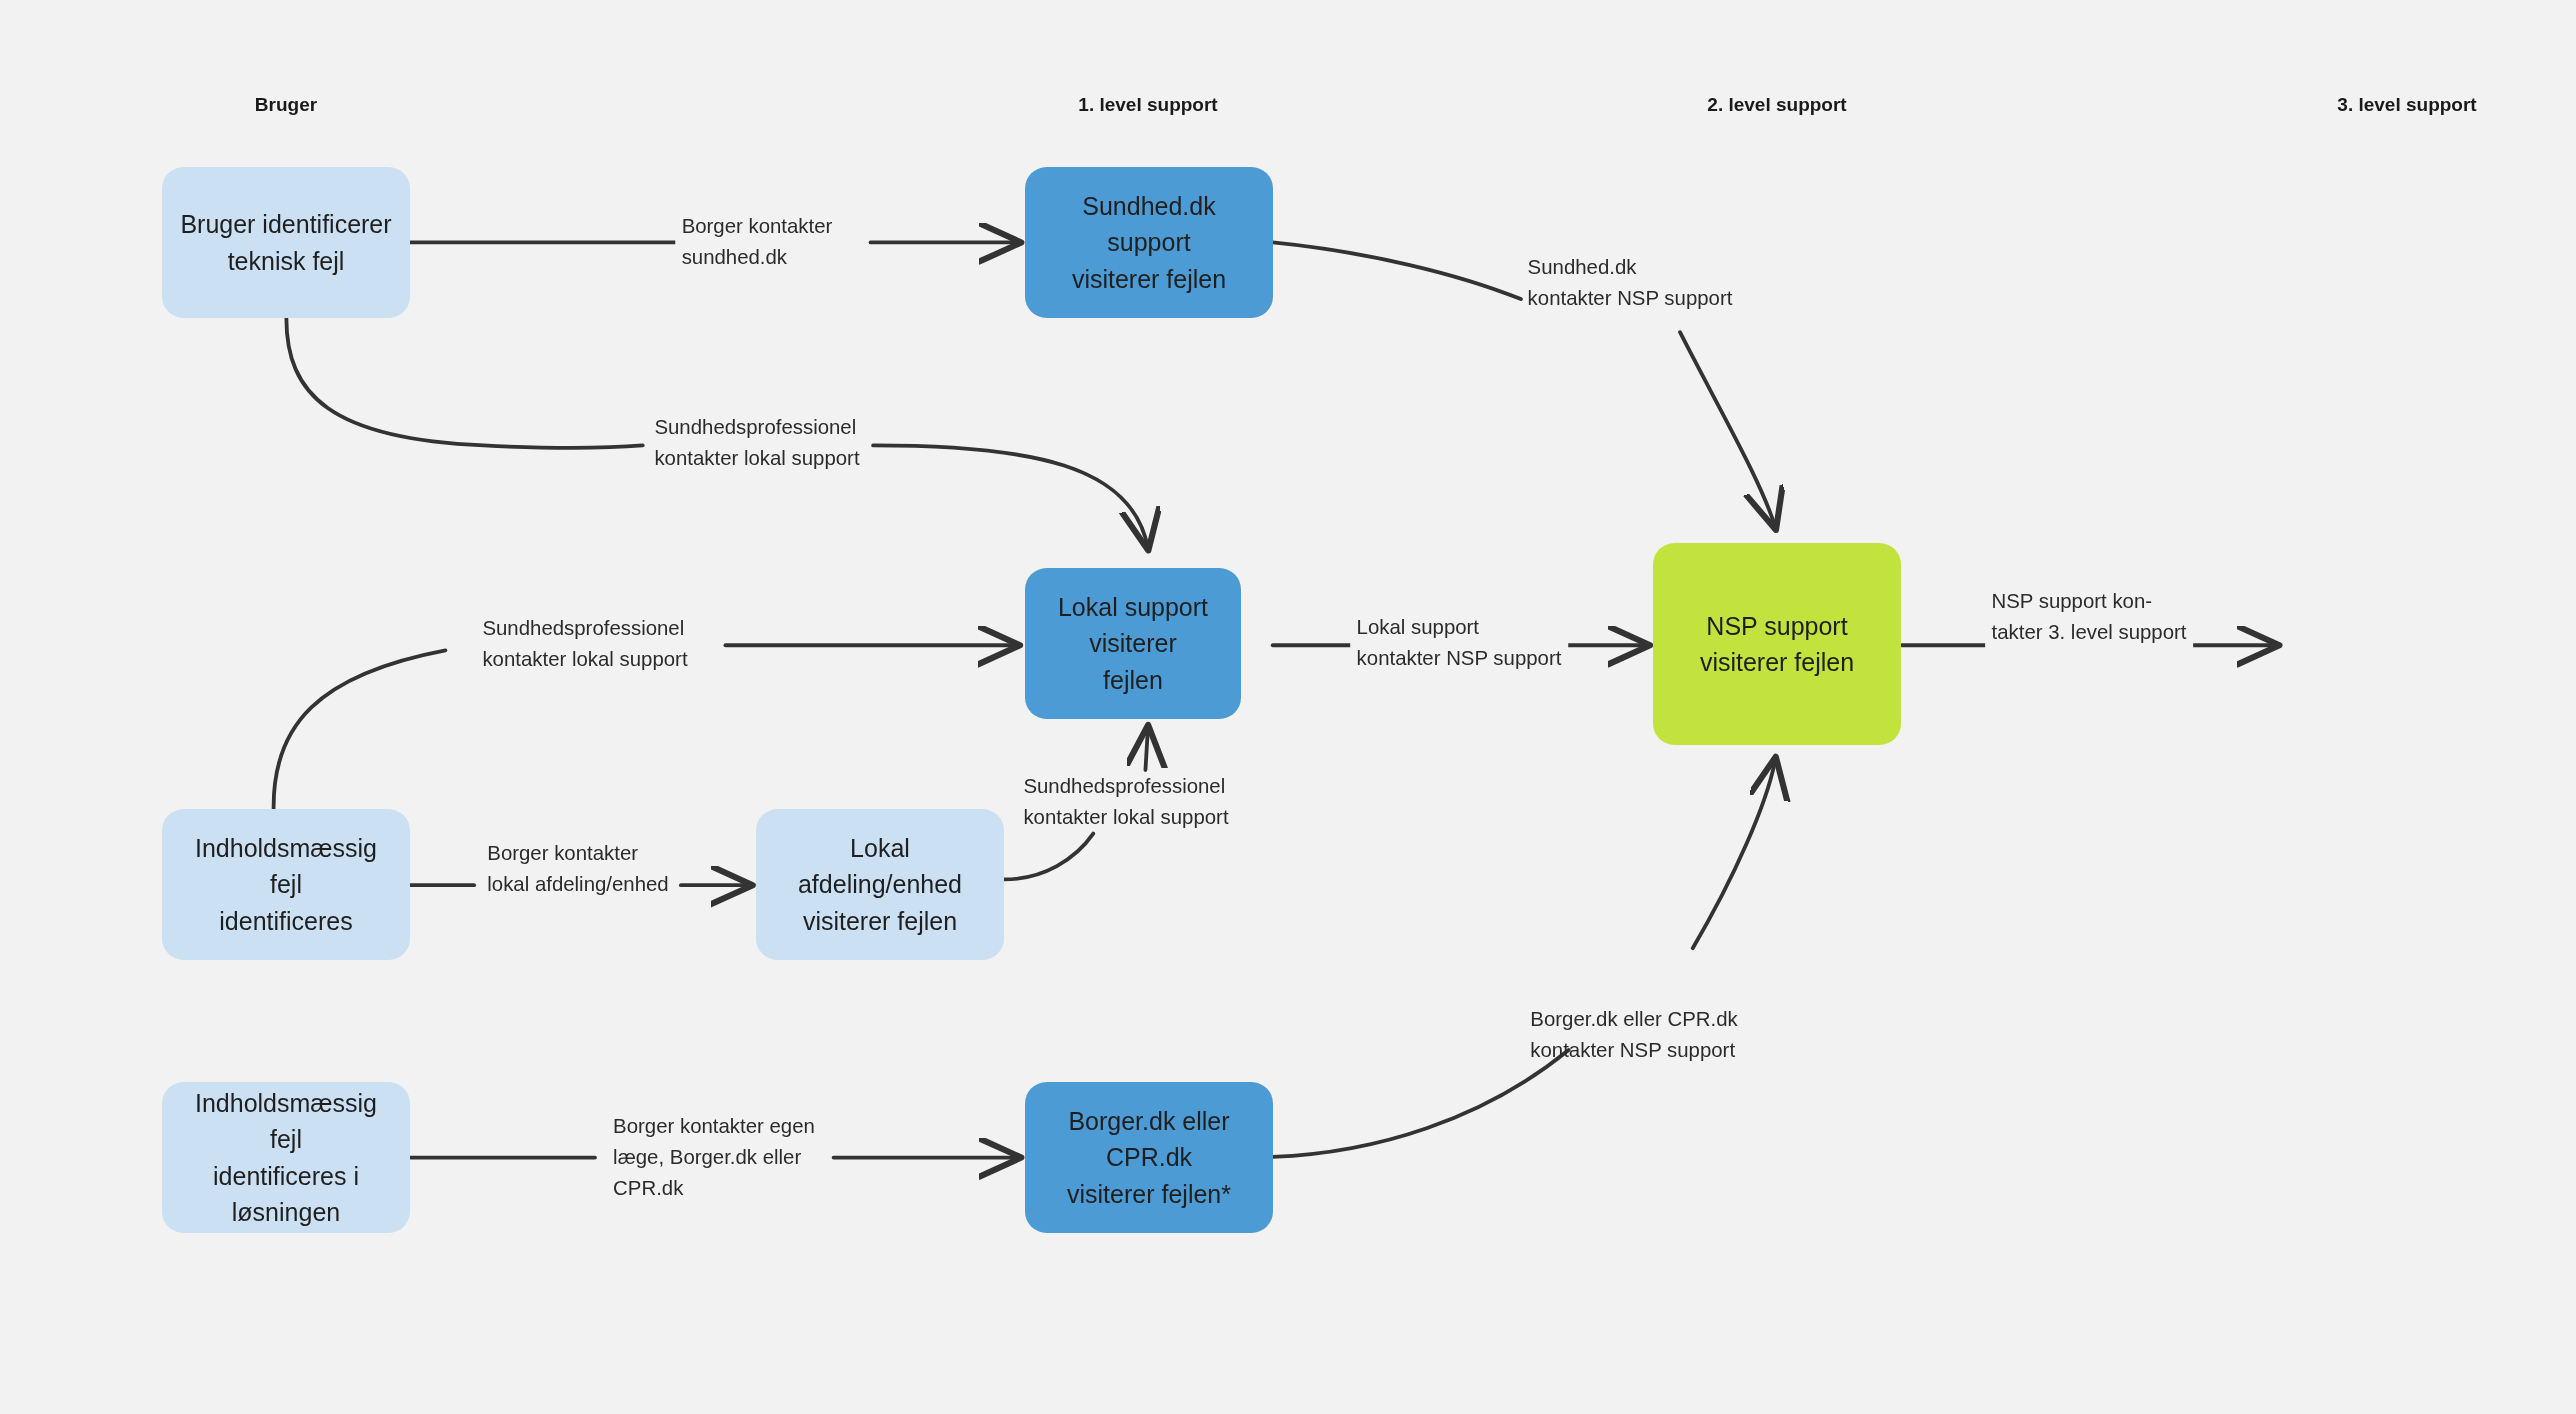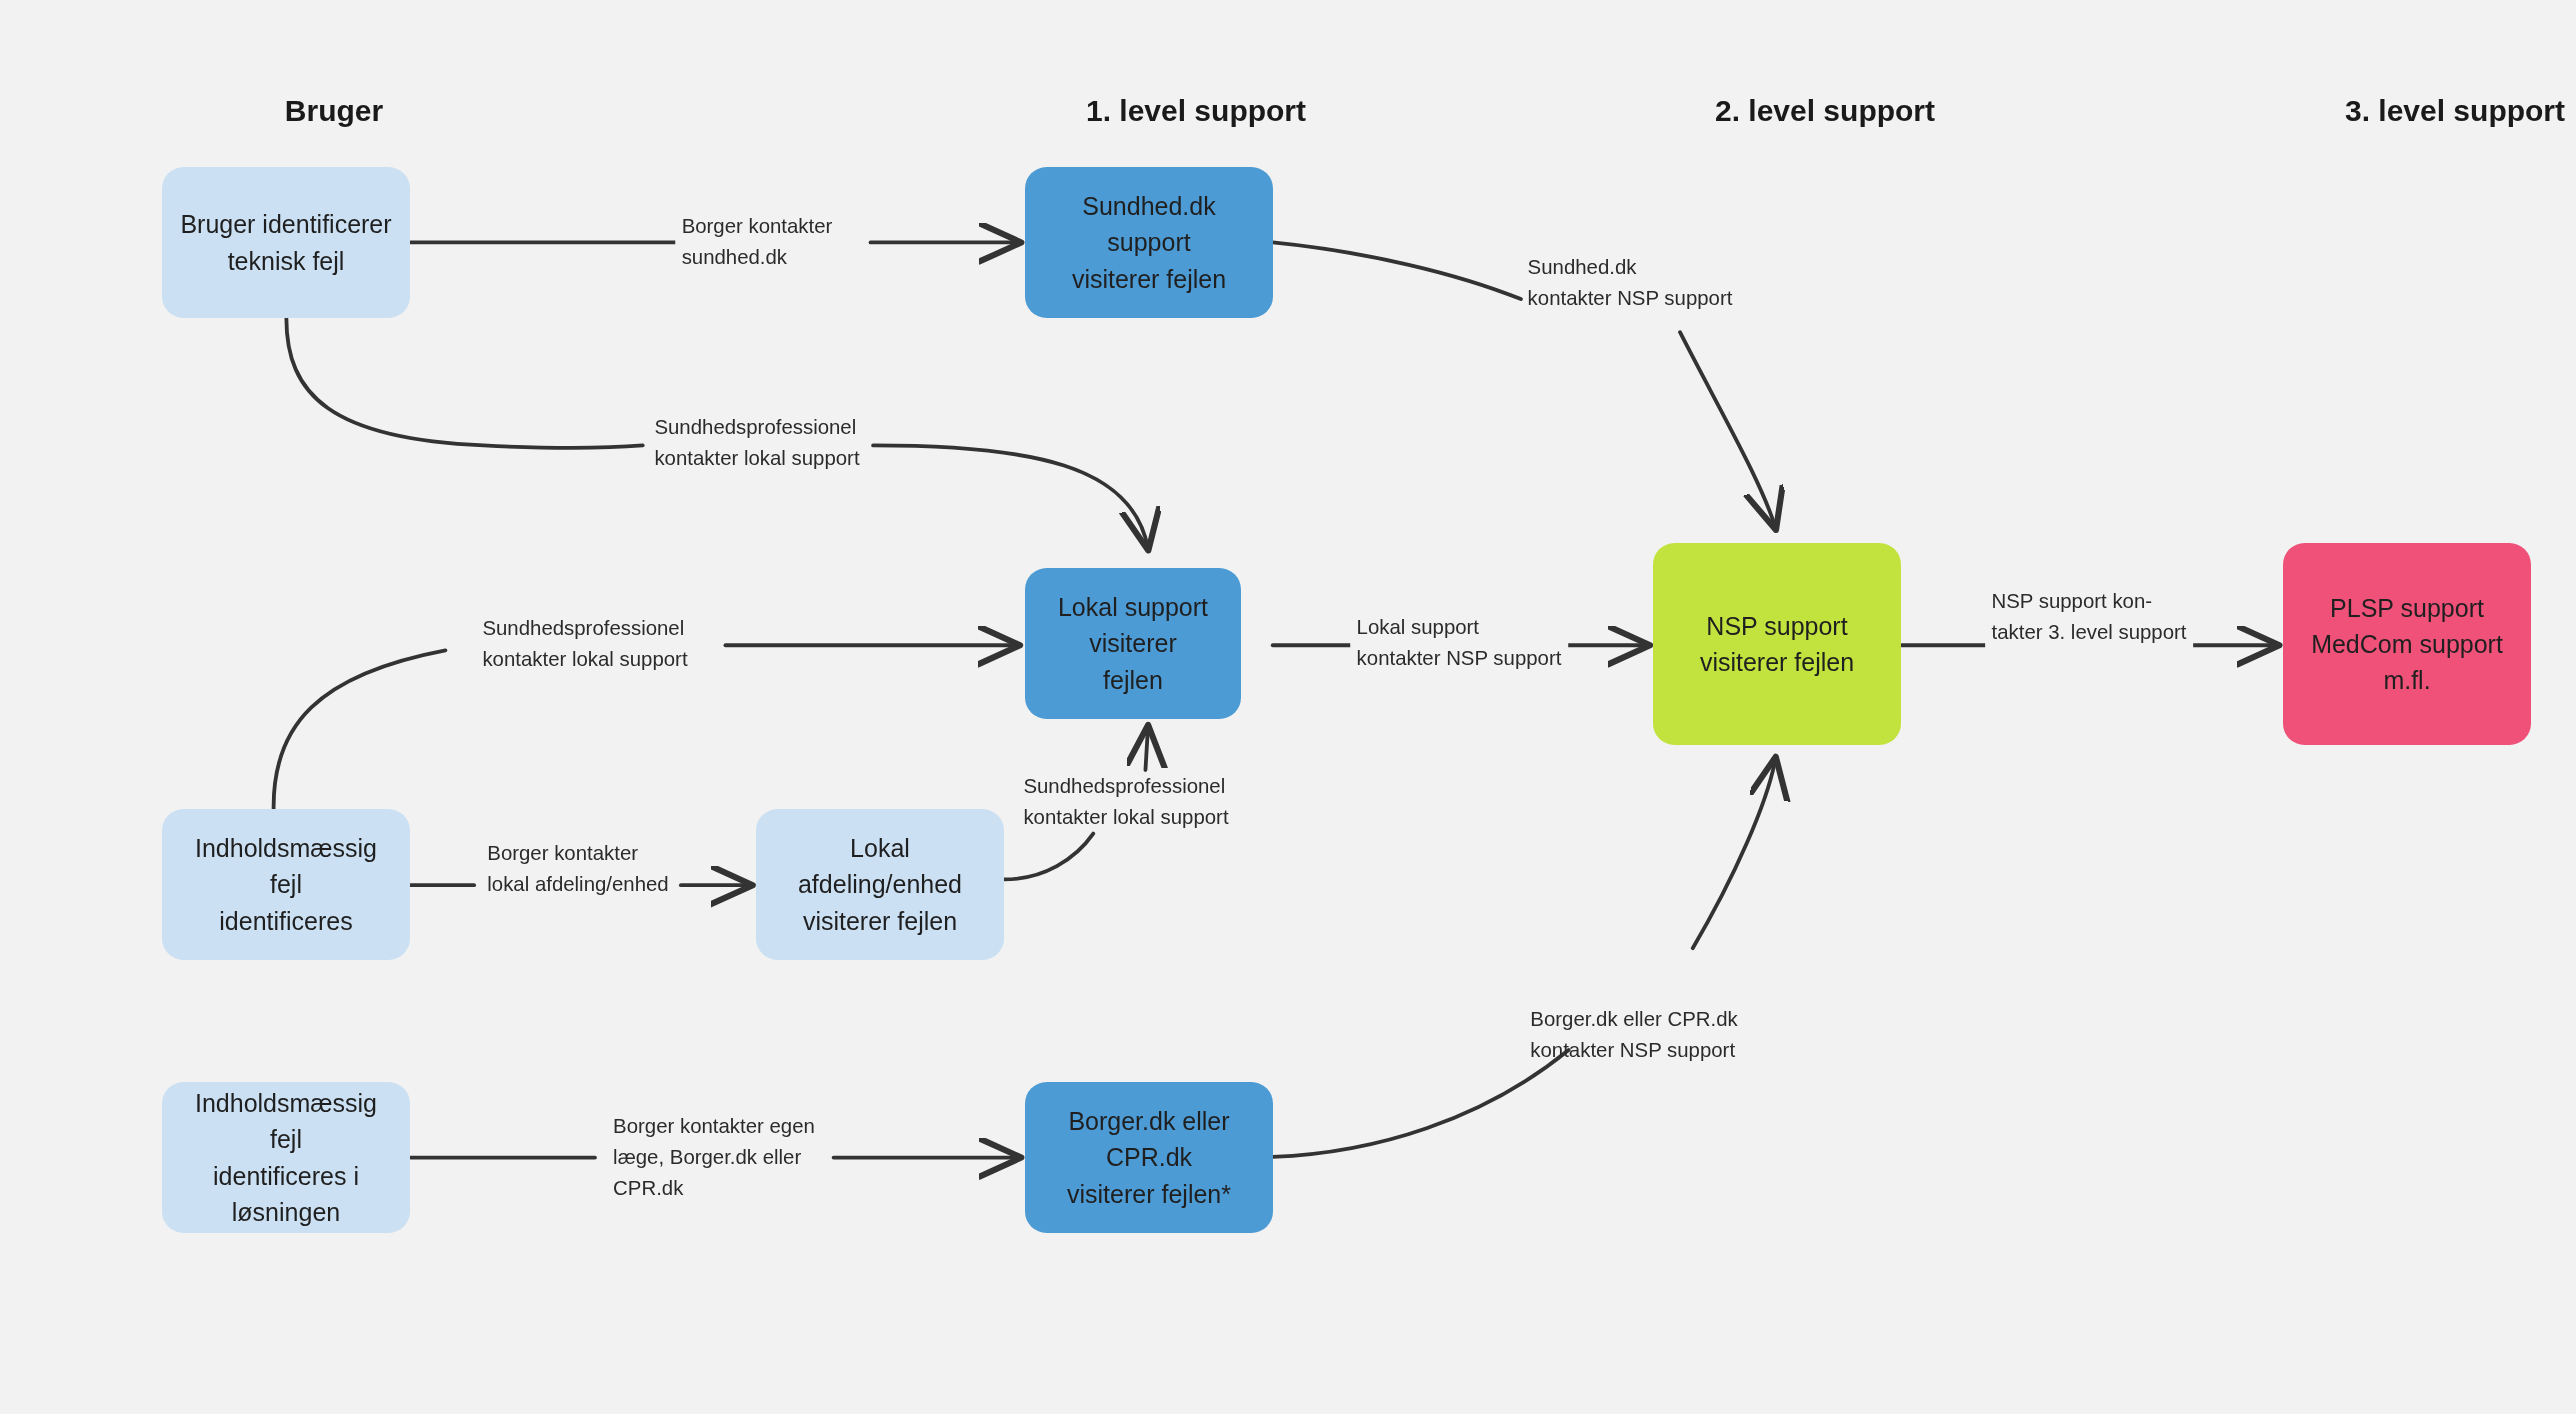--- a/index.html
+++ b/index.html
@@ -7,27 +7,26 @@
     width:2576px;height:1414px;
     background:#f2f2f2;
     font-family:"Liberation Sans", sans-serif;
     overflow:hidden;
   }
   #stage{position:relative;width:2576px;height:1414px;}
   svg.edges{position:absolute;left:0;top:0;width:2576px;height:1414px;pointer-events:none;}
 
   .col-header{
     position:absolute;
-    font-size:30px;
+    font-size:19px;
     font-weight:bold;
     color:#1a1a1a;
     text-align:center;
     white-space:nowrap;
     transform:translateX(-50%);
-    margin-left:48px;
   }
 
   .node{
     position:absolute;
     border-radius:21.6px;
     display:flex;
     align-items:center;
     justify-content:center;
     text-align:center;
     box-sizing:border-box;
@@ -141,25 +140,20 @@
   <div class="node" style="left:1025px;top:568px;width:216px;height:151px;background:#4d9bd5;">
     <span class="nlabel">Lokal support visiterer
 fejlen</span>
   </div>
 
   <div class="node" style="left:1653px;top:543px;width:248px;height:202px;background:#c2e33e;">
     <span class="nlabel">NSP support
 visiterer fejlen</span>
   </div>
 
-  <div class="node" style="left:2283px;top:543px;width:248px;height:202px;background:#ef5179;">
-    <span class="nlabel">PLSP support
-MedCom support
-m.fl.</span>
-  </div>
 
   <div class="node" style="left:162px;top:1082px;width:248px;height:151px;background:#cbe0f2;">
     <span class="nlabel">Indholdsmæssig fejl
 identificeres i løsningen</span>
   </div>
 
   <div class="node" style="left:1025px;top:1082px;width:248px;height:151px;background:#4d9bd5;">
     <span class="nlabel">Borger.dk eller CPR.dk
 visiterer fejlen*</span>
   </div>

